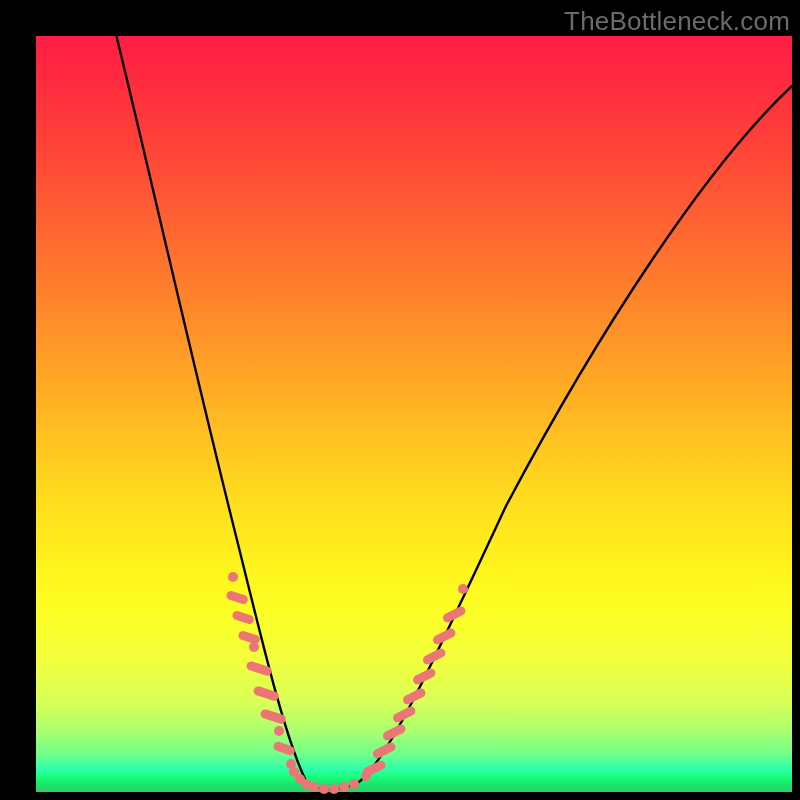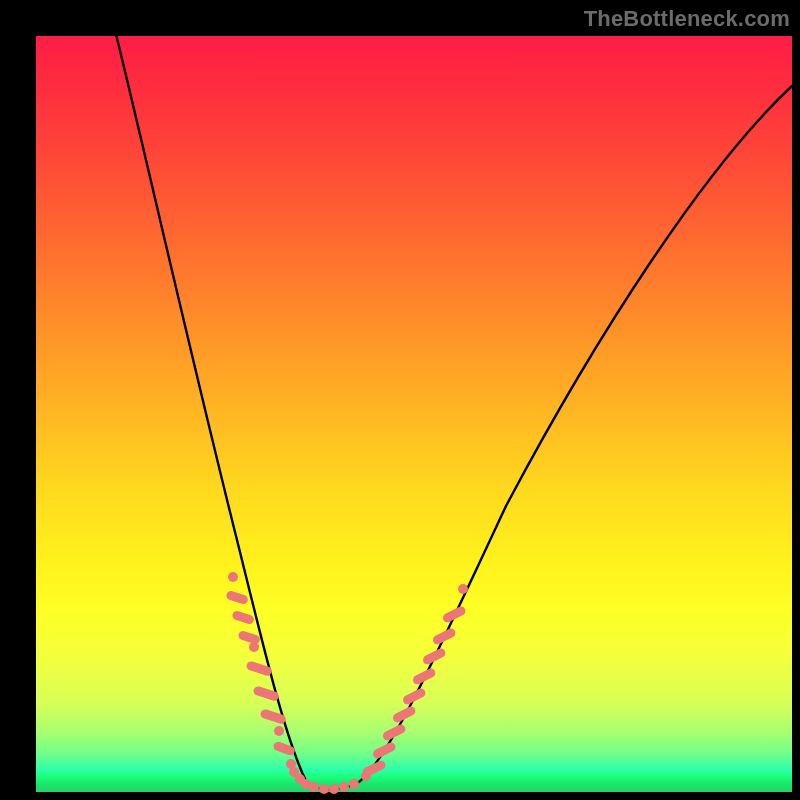--- a/index.html
+++ b/index.html
@@ -45,22 +45,22 @@
       #1bff7a 98%,
       #19e56a 99%,
       #2dd06a 100%
     );
   }
   .watermark {
     position: absolute;
     top: 6px;
     right: 10px;
     color: #6b6b6b;
-    font-size: 22px;
-    font-weight: 700;
+    font-size: 26px;
+    font-weight: 400;
     letter-spacing: 0.2px;
     user-select: none;
   }
   svg.curve {
     position: absolute;
     left: 0;
     top: 0;
     width: 756px;
     height: 756px;
     overflow: visible;

